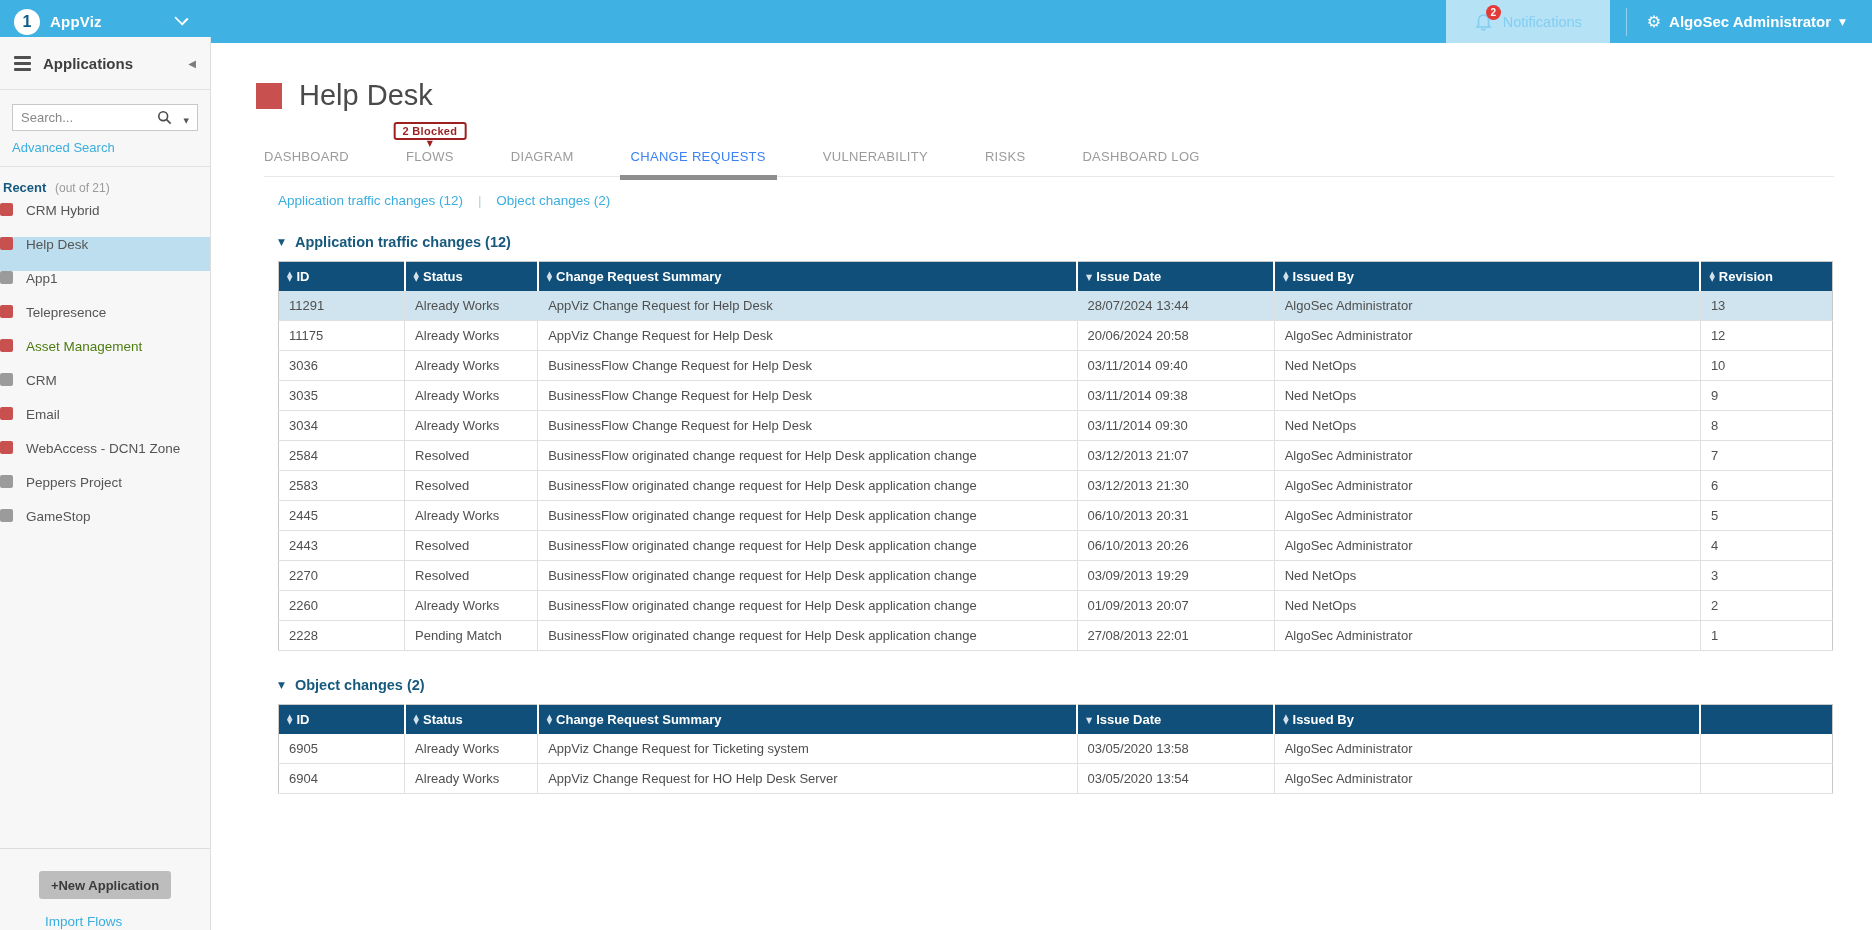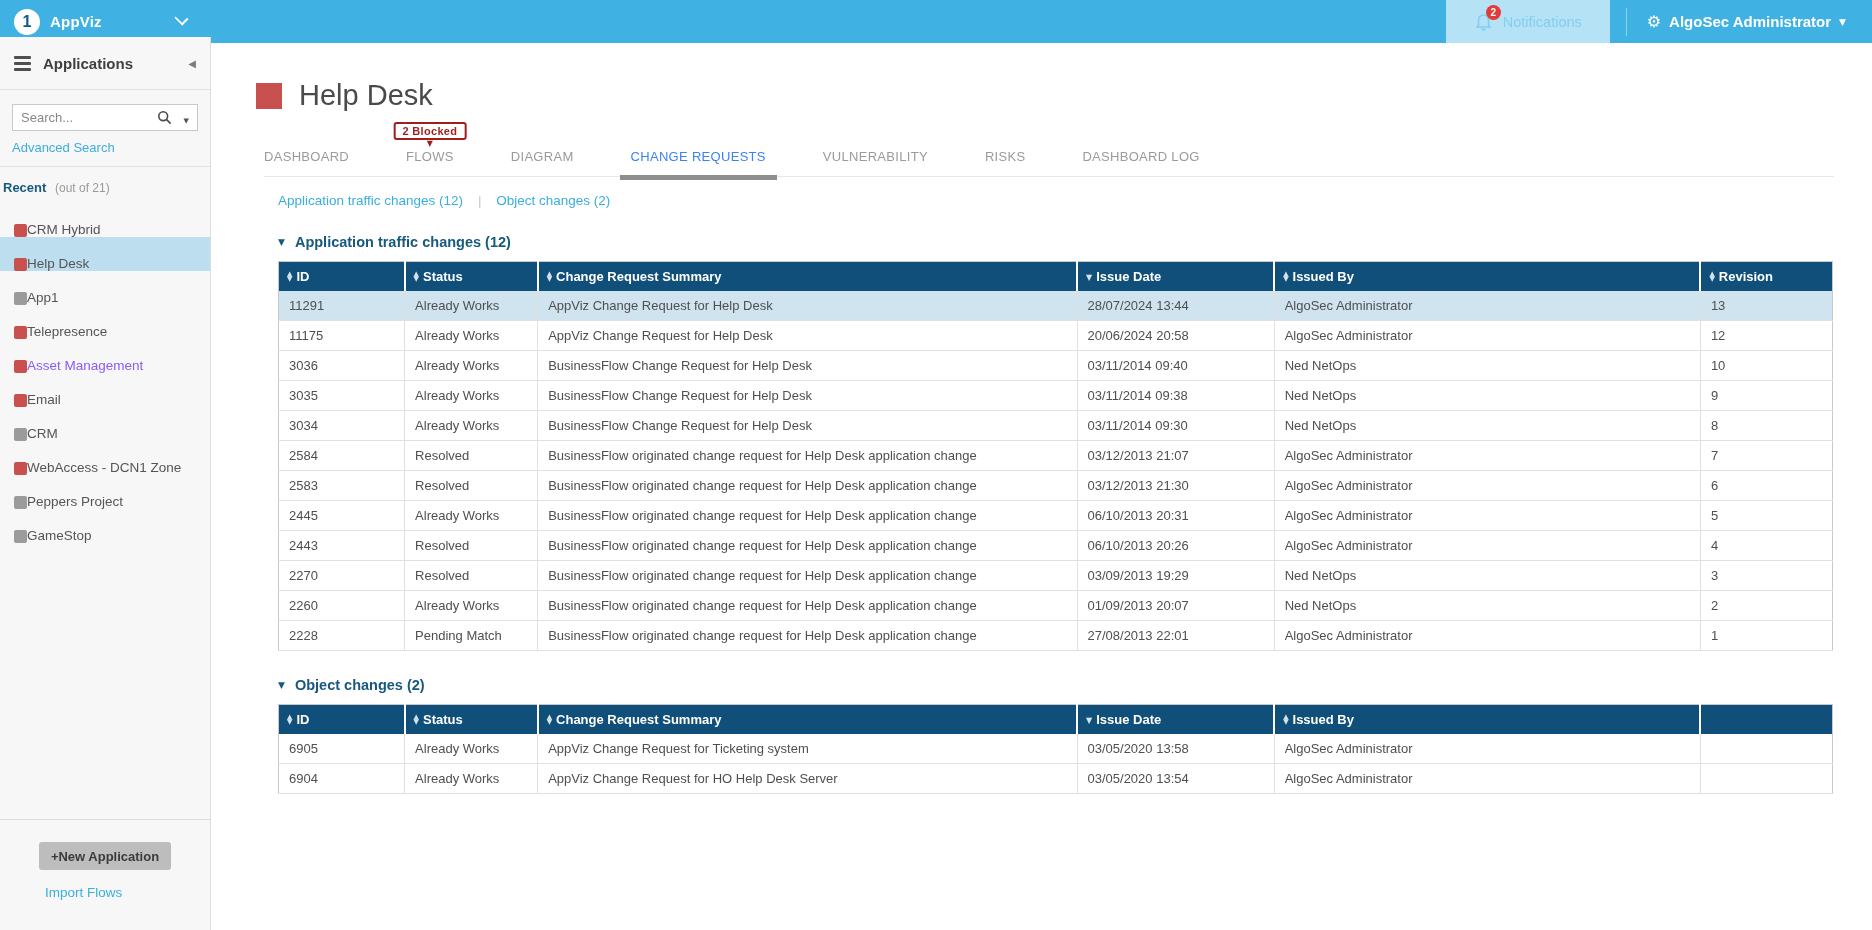--- a/index.html
+++ b/index.html
@@ -45,28 +45,28 @@
   .sb-top{padding:14px 12px 10px 12px;border-bottom:1px solid #e2e2e2}
   .search-box{height:27px;background:#fff;border:1px solid #c8c8c8;display:flex;align-items:center;padding:0 8px;gap:12px}
   .search-box input{flex:1;border:0;outline:0;font-size:13px;font-family:"Liberation Sans",sans-serif;color:#444;background:transparent;min-width:0}
   .search-box input::placeholder{color:#888}
   .search-caret{font-family:"DejaVu Sans",sans-serif;font-size:7px;color:#555;margin-top:6px}
   .advanced{display:inline-block;margin-top:9px;color:var(--link-blue);font-size:13px;cursor:pointer}
   .sb-recent{padding:13px 14px 4px 3px;font-size:13px}
   .recent-label{color:var(--section-navy);font-weight:bold}
   .recent-note{color:#9a9a9a;font-size:12px;margin-left:5px}
   .sb-items{list-style:none;margin-top:4px}
-  .sb-items li{height:34px;display:flex;align-items:flex-end;padding-left:14px;cursor:pointer}
+  .sb-items li{height:34px;display:flex;align-items:flex-start;gap:13px;cursor:pointer}
   .sb-items li.selected{background:var(--sidebar-selected)}
   .sq{width:13px;height:13px;border-radius:2px;flex:none}
   .sq.red{background:var(--app-red)}
   .sq.gray{background:var(--app-gray)}
   .sb-items .lbl{font-size:13.5px;color:#555;white-space:nowrap}
-  .sb-items li.dimmed .lbl{color:#8b5cf6}
-  .sb-bottom{position:absolute;left:0;right:0;bottom:0;border-top:1px solid #ddd;padding:22px 0 29px 0;background:#f7f7f7}
+  .sb-items li.dimmed .lbl{color:#4d7c0f}
+  .sb-bottom{position:absolute;left:0;right:0;bottom:0;border-top:1px solid #ddd;padding:22px 0 0 0;background:#f7f7f7}
   .new-app-btn{display:block;margin:0 auto;width:132px;height:28px;background:#bdbdbd;border:0;border-radius:3px;font-family:"Liberation Sans",sans-serif;font-size:13px;font-weight:bold;color:#3b3b3b;cursor:pointer}
   .import-link{display:inline-block;margin:15px 0 0 45px;color:var(--link-blue);font-size:13.5px;cursor:pointer}
 
   
   .main{position:absolute;left:211px;top:43px;right:0;bottom:0;overflow:hidden}
   .title-row{display:flex;align-items:center;gap:17px;margin:36px 0 0 45px}
   .title-square{width:26px;height:26px;background:var(--app-red);flex:none}
   .page-title{font-size:29px;font-weight:400;color:#4a4a4a}
 
   .tabs-row{position:relative;display:flex;gap:57px;margin:37px 0 0 53px;padding-bottom:12px;border-bottom:1px solid #e8e8e8;width:1570px}
@@ -169,26 +169,26 @@
         </li>
         <li>
           <span class="sq red"></span>
           <span class="lbl">Telepresence</span>
         </li>
         <li class="dimmed">
           <span class="sq red"></span>
           <span class="lbl">Asset Management</span>
         </li>
         <li>
-          <span class="sq red"></span>
-          <span class="lbl">Email</span>
-        </li>
-        <li>
           <span class="sq gray"></span>
           <span class="lbl">CRM</span>
+        </li>
+        <li>
+          <span class="sq red"></span>
+          <span class="lbl">Email</span>
         </li>
         <li>
           <span class="sq red"></span>
           <span class="lbl">WebAccess - DCN1 Zone</span>
         </li>
         <li>
           <span class="sq gray"></span>
           <span class="lbl">Peppers Project</span>
         </li>
         <li>

